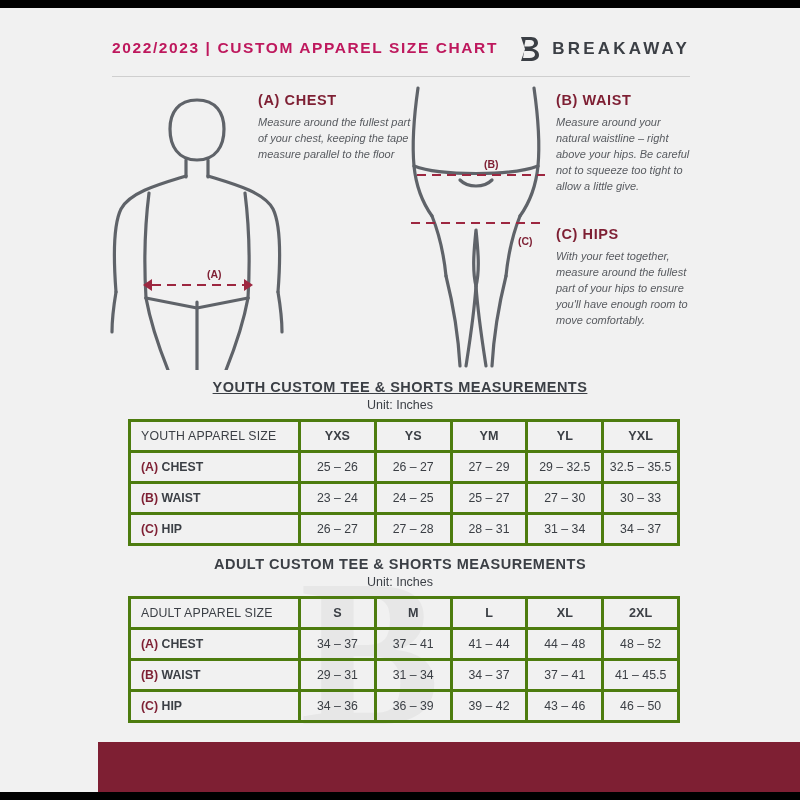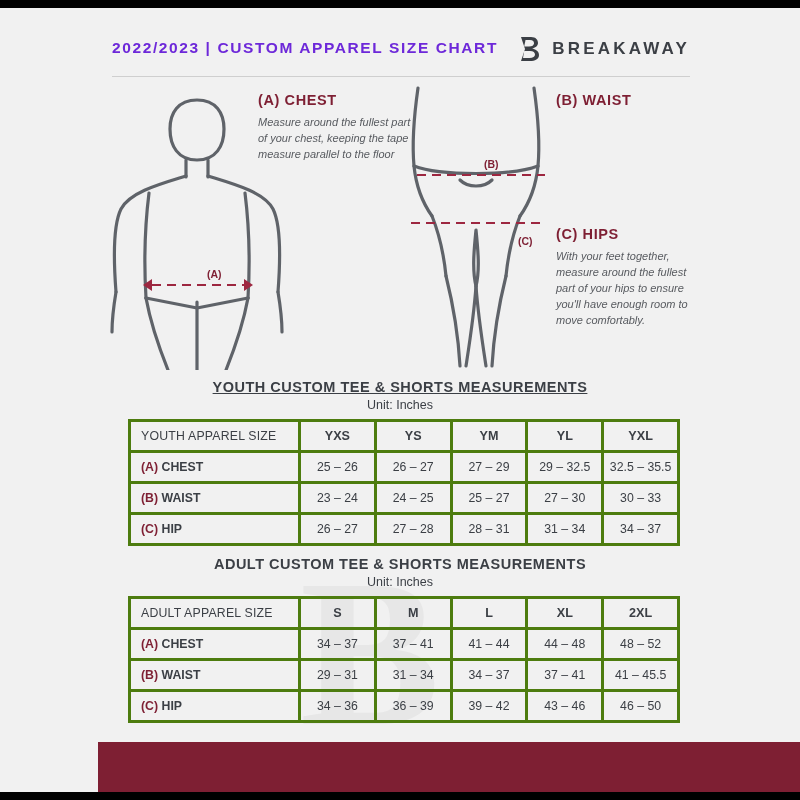--- a/index.html
+++ b/index.html
@@ -45,21 +45,21 @@
     width: 800px;
     height: 72px;
   }
   .header-title {
     position: absolute;
     left: 112px;
     top: 31px;
     font-size: 15.5px;
     font-weight: bold;
     letter-spacing: 1.6px;
-    color: #6d28d9;
+    color: #be185d;
   }
   .brand {
     position: absolute;
     right: 110px;
     top: 28px;
     display: flex;
     align-items: center;
     gap: 12px;
   }
   .brand-mark {
@@ -249,20 +249,21 @@
           <line x1="411" y1="143" x2="545" y2="143"></line>
         </g>
       </svg>
 
       <div class="callout callout-chest">
         <h3>(A) CHEST</h3>
         <p>Measure around the fullest part of your chest, keeping the tape measure parallel to the floor</p>
       </div>
       <div class="callout callout-waist">
         <h3>(B) WAIST</h3>
+        <p>Measure around your natural waistline – right above your hips. Be careful not to squeeze too tight to allow a little give.</p>
       </div>
       <div class="callout callout-hips">
         <h3>(C) HIPS</h3>
         <p>With your feet together, measure around the fullest part of your hips to ensure you'll have enough room to move comfortably.</p>
       </div>
 
       <div class="tag tag-a">(A)</div>
       <div class="tag tag-b">(B)</div>
       <div class="tag tag-c">(C)</div>
     </div>

